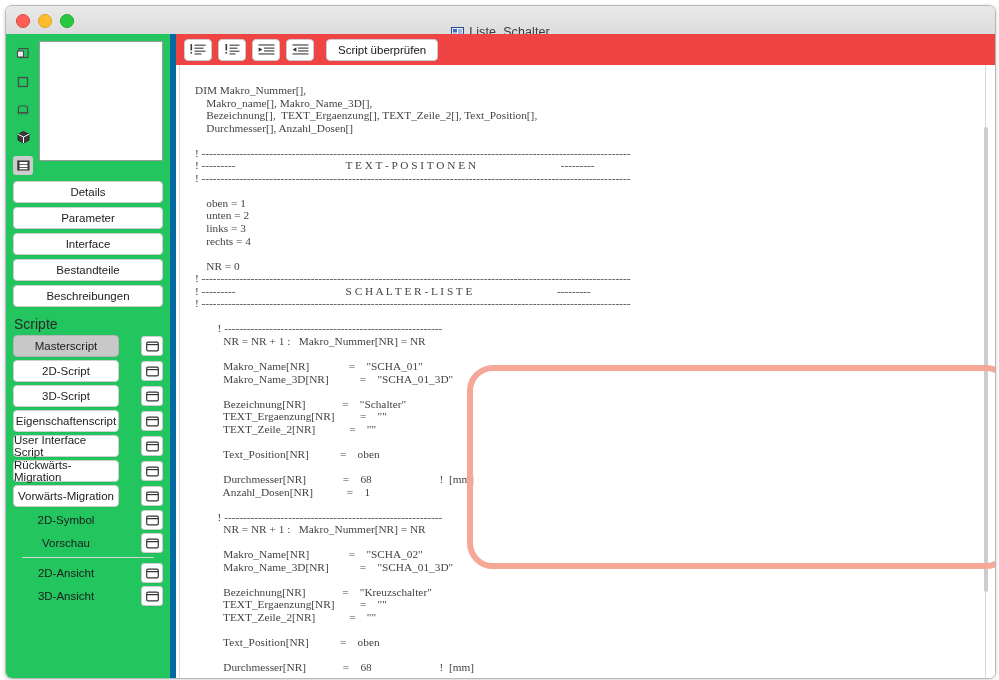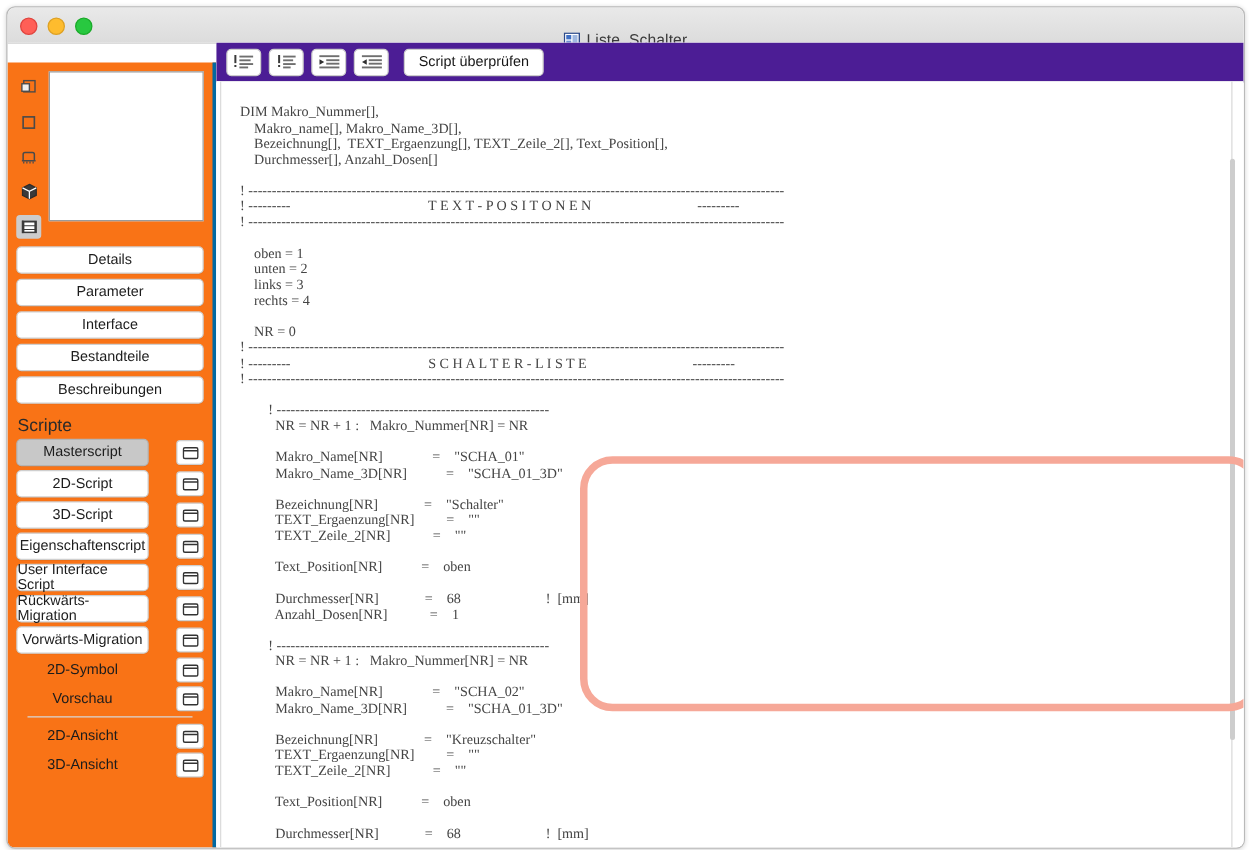--- a/index.html
+++ b/index.html
@@ -34,25 +34,24 @@
     position:absolute;left:0;right:0;top:0;height:28px;
     display:flex;align-items:center;justify-content:center;gap:5px;margin-top:12px;
   }
   .title-icon{width:13px;height:13px;flex:0 0 auto;}
   .title-text{font-size:12.5px;color:#3a3a3a;letter-spacing:.1px;}
 
   
   .body{position:absolute;top:28px;left:0;right:0;bottom:0;display:flex;}
   .sidebar{
     width:164px;flex:0 0 164px;
-    background:#f97316;
-    border-right:3px solid #0369a1;
+    background:#22c55e;
+    border-right:6px solid #0369a1;
     position:relative;
     overflow:hidden;
-    margin-top:16px;
   }
   .content{flex:1;position:relative;background:#ffffff;overflow:hidden;}
 
   
   .sb-top{display:flex;padding:7px 0 0 5px;}
   .icon-col{display:flex;flex-direction:column;gap:9px;width:24px;align-items:center;padding-top:3px;}
   .icon-btn{width:20px;height:19px;display:flex;align-items:center;justify-content:center;border-radius:3px;}
   .icon-btn.sel{background:#cccccc;}
   .preview-box{
     width:122px;height:118px;margin-left:4px;
@@ -85,21 +84,21 @@
     width:20px;height:18px;flex:0 0 auto;
     background:#ffffff;border:1px solid #cfcfcf;border-radius:3px;
     display:flex;align-items:center;justify-content:center;
     box-shadow:0 .5px .5px rgba(0,0,0,.06);
   }
   .sb-divider{height:1px;background:#d7d7d7;margin:4px 9px 5px 9px;}
 
   
   .toolbar{
     height:31px;
-    background:#4c1d95;
+    background:#ef4444;
     border-bottom:1px solid #cfcfcf;
     display:flex;align-items:center;gap:6px;padding-left:8px;
   }
   .tb-icon{
     width:26px;height:20px;
     background:#ffffff;border:1px solid #cdcdcd;border-radius:4px;
     display:flex;align-items:center;justify-content:center;
     box-shadow:0 .5px .5px rgba(0,0,0,.07);
   }
   .tb-btn{

